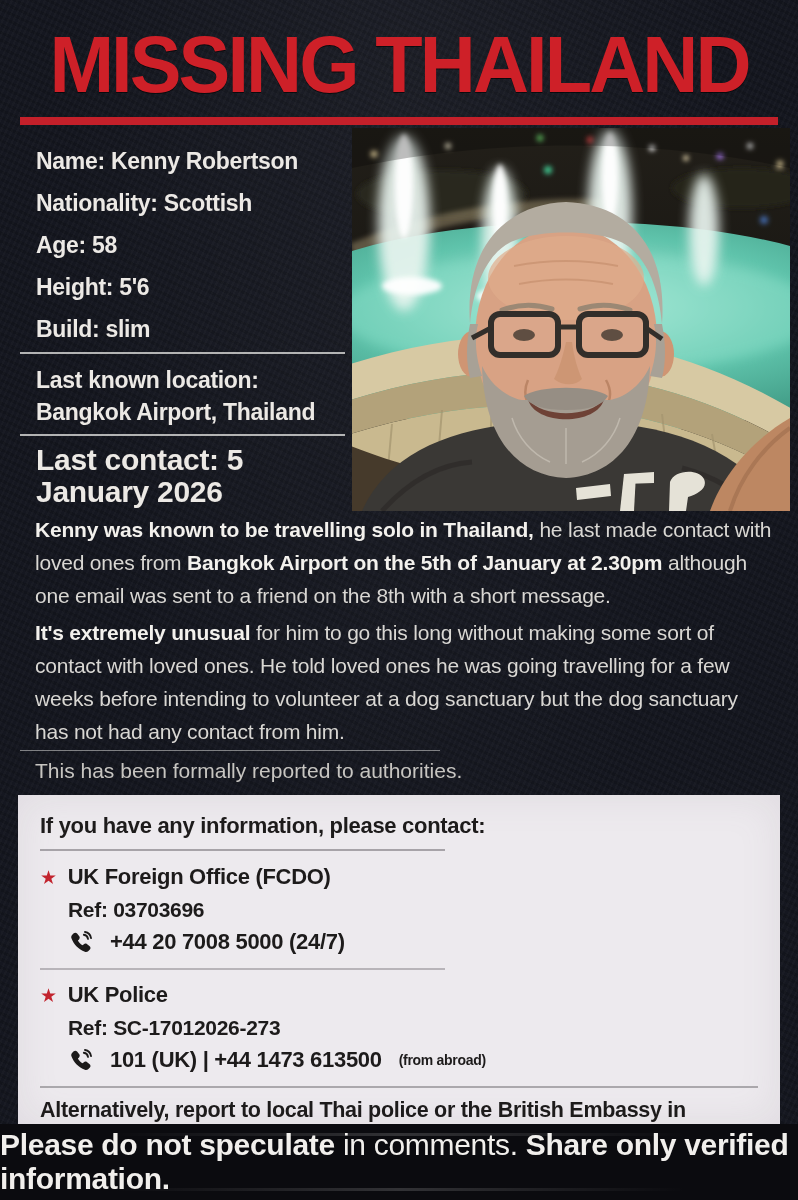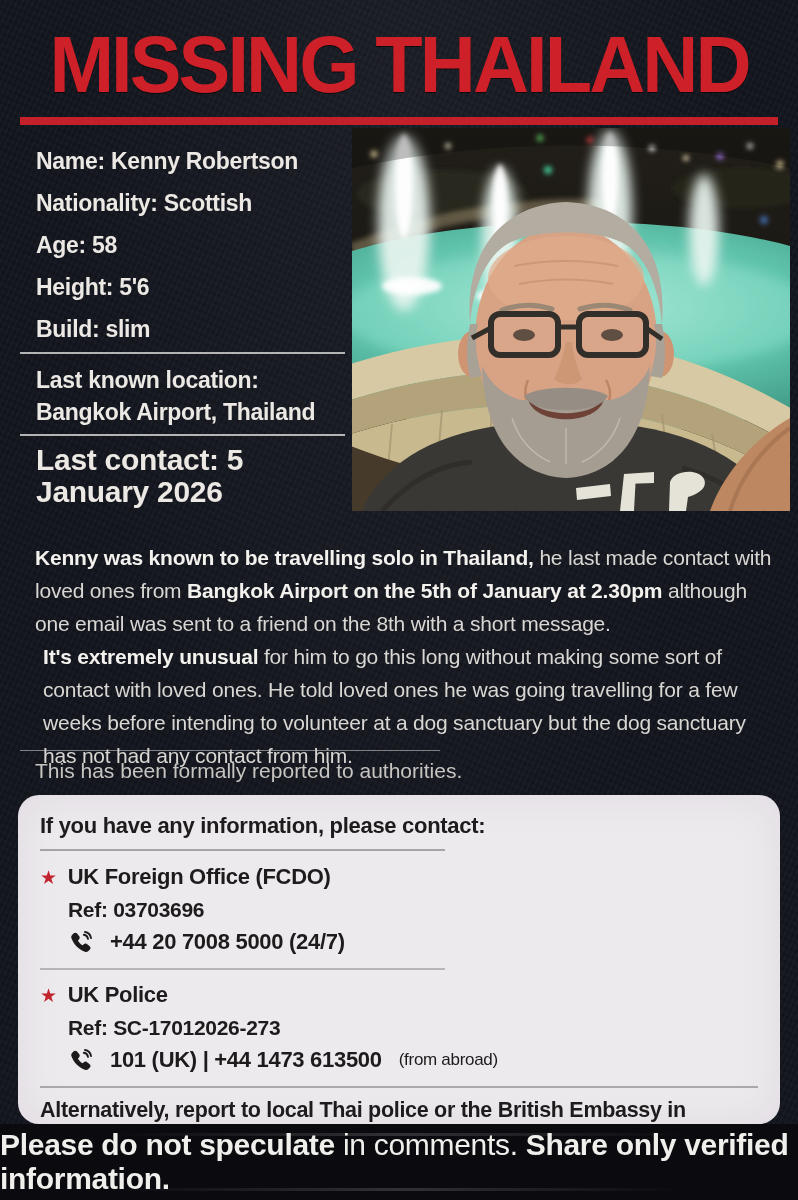--- a/index.html
+++ b/index.html
@@ -21,37 +21,36 @@
   .red-rule{position:absolute;top:117px;left:20px;width:758px;height:8px;background:#c4202a;}
   .photo-frame{position:absolute;left:352px;top:128px;width:438px;height:383px;overflow:hidden;background:#141310;}
   .info{position:absolute;left:36px;top:140px;width:300px;color:#ece9e5;font-weight:bold;font-size:23px;line-height:42px;letter-spacing:-0.3px;}
   .hdiv{position:absolute;left:20px;width:325px;height:2px;background:rgba(232,232,230,0.75);}
   .hdiv.d1{top:352px;}
   .hdiv.d2{top:434px;}
   .loc{position:absolute;left:36px;top:364px;width:310px;color:#ece9e5;font-weight:bold;font-size:23px;line-height:32px;letter-spacing:-0.3px;}
   .lastcontact{position:absolute;left:36px;top:444px;width:320px;color:#ece9e5;font-weight:bold;font-size:30px;line-height:32px;letter-spacing:-0.3px;}
   .para{position:absolute;left:35px;width:740px;color:#d9d7d3;font-size:21px;line-height:33px;letter-spacing:-0.2px;}
   .para .b{font-weight:bold;color:#f3f1ed;}
-  .para.p1{top:513px;margin-top:28px;}
-  .para.p2{top:640px;margin-left:8px;}
+  .para.p1{top:513px;}
+  .para.p2{top:616px;}
   .thin-div{position:absolute;left:20px;top:750px;width:420px;height:1px;background:rgba(215,215,213,0.55);}
   .reported{position:absolute;left:35px;top:756px;width:700px;color:#c7c5c1;font-size:21px;line-height:30px;}
   .card{
     position:absolute;left:18px;top:795px;width:762px;height:329px;background:#edeaee;
     color:#1d1b1b;box-sizing:border-box;padding:18px 22px 0 22px;
     box-shadow:inset 0 0 40px rgba(120,110,125,0.12);
-    border-radius:21px;
   }
   .card-heading{font-size:22px;font-weight:bold;letter-spacing:-0.3px;}
   .card-rule{height:2px;background:#8f8b90;opacity:.75;width:405px;margin:10px 0 13px 0;}
   .entry-name{display:flex;align-items:center;gap:11px;font-size:22px;font-weight:bold;letter-spacing:-0.3px;}
   .star{color:#c2242e;font-size:19px;line-height:1;font-family:"DejaVu Sans", sans-serif;}
   .entry-ref{font-size:21px;font-weight:bold;margin:8px 0 7px 28px;letter-spacing:-0.3px;}
   .entry-phone{display:flex;align-items:center;gap:17px;margin-left:28px;font-size:22px;font-weight:bold;letter-spacing:-0.3px;}
-  .phone-note{font-size:17px;font-weight:normal;}
+  .phone-note{font-size:14px;font-weight:bold;}
   .entry-div{height:2px;background:#a19da2;opacity:.7;width:405px;margin:13px 0 12px 0;}
   .card-rule-full{height:2px;background:#8f8b90;opacity:.7;width:718px;margin:13px 0 10px 0;}
   .alt-note{font-size:21.5px;font-weight:bold;letter-spacing:-0.3px;}
   .footer{
     position:absolute;left:0;top:1124px;width:798px;height:76px;background:#0b0b0f;
     display:flex;align-items:center;justify-content:center;
     color:#f1efec;font-size:30px;letter-spacing:-0.3px;
   }
   .footer .b{font-weight:bold;}
   .footer::before,.footer::after{

